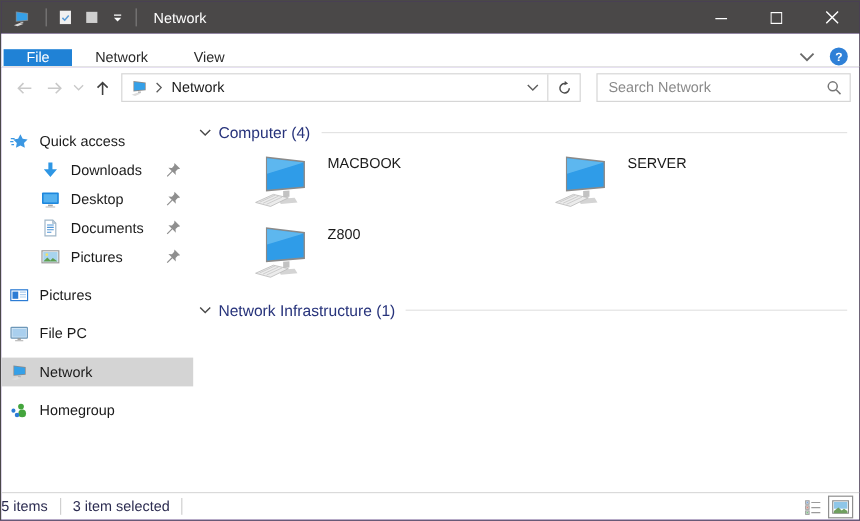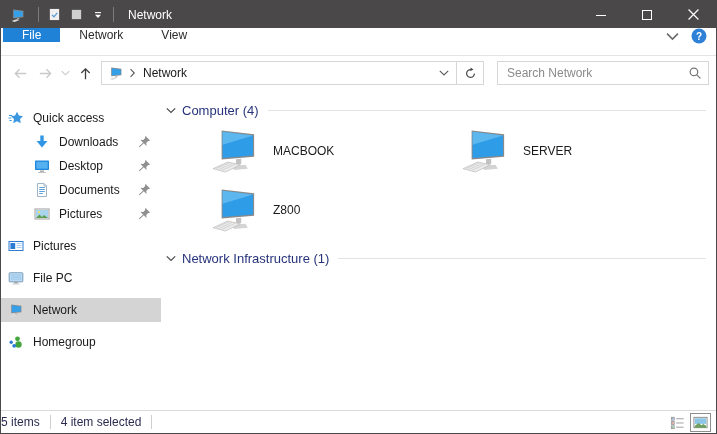--- a/index.html
+++ b/index.html
@@ -17,21 +17,21 @@
   .qat-btn{width:22px;height:100%;display:flex;align-items:center;justify-content:center;color:#fff}
   .qat-btn .ic{width:13px;height:13px}
   .qat-btn.dd .ic{width:8px;height:8px}
   .tb-title{margin-left:10px}
   .win-controls{margin-left:auto;display:flex;height:100%}
   .win-btn{width:46px;height:100%;display:flex;align-items:center;justify-content:center}
   .win-btn .ic{width:10px;height:10px}
   .win-btn.close .ic{width:11px;height:11px}
 
   
-  .menubar{height:28px;flex:0 0 28px;display:flex;align-items:flex-start;border-bottom:1px solid #e4e4e4;background:#fff}
+  .menubar{height:28px;flex:0 0 28px;display:flex;align-items:flex-end;border-bottom:1px solid #e4e4e4;background:#fff}
   .tabs{display:flex;margin-left:2px}
   .tab{padding:0 19px;display:flex;align-items:center;color:#2b2b2b;cursor:default}
   .tab.active{background:var(--accent,#2082d6);color:#fff}
   .menu-right{margin-left:auto;display:flex;align-items:center;gap:12px;padding-right:9px}
   .ribbon-collapse{width:13px;height:13px;color:#6a6a6a}
   .help-btn{width:16px;height:16px}
 
   
   .toolbar{height:34px;flex:0 0 34px;display:flex;align-items:center;padding:0 7px;background:#fff}
   .nav-btn{width:25px;height:25px;display:flex;align-items:center;justify-content:center;color:#3f3f3f}
@@ -64,21 +64,21 @@
   .sb-row .ic{width:16px;height:16px;margin-right:9px;flex:0 0 16px}
   .sb-label{white-space:nowrap}
   .pin{margin-left:auto;margin-right:11px;width:12px;height:12px;flex:0 0 12px}
 
   .main{flex:1;padding:10px 6px 0 5px;overflow:hidden}
   .group-header{display:flex;align-items:center;height:20px;margin-bottom:8px}
   .gh-chevron{width:10px;height:7px;color:#4a4a4a;margin-right:6px}
   .gh-label{color:var(--group-header-text,#27337b);font-size:13px;white-space:nowrap;margin-right:9px}
   .gh-rule{flex:1;height:1px;background:#e3e3e3;margin-right:4px}
   .tile-grid{display:grid;grid-template-columns:250px 292px;row-gap:13px;margin-bottom:15px}
-  .tile{height:46px;display:flex;align-items:center;padding-left:44px;border:1px solid transparent}
+  .tile{height:46px;display:flex;padding-left:44px;border:1px solid transparent}
   .tile.selected{background:var(--selection-fill,#cce8ff);border-color:var(--selection-border,#99d1ff)}
   .tile .ic{width:48px;height:44px;margin-right:14px;flex:0 0 48px}
   .tile-label{white-space:nowrap}
 
   
   .statusbar{height:23px;flex:0 0 23px;border-top:1px solid #dadada;display:flex;align-items:center;color:var(--status-text,#2b2b50);background:#fff}
   .status-sep{width:1px;height:14px;background:#d0d0d0;margin:0 10px}
   .status-right{margin-left:auto;display:flex;align-items:center;padding-right:5px}
   .view-btn{width:21px;height:19px;display:flex;align-items:center;justify-content:center;border:1px solid transparent;margin-left:2px}
   .view-btn.active{border-color:#8f8f8f}
@@ -423,21 +423,21 @@
           </span>
           <span class="gh-label">Network Infrastructure (1)</span>
           <span class="gh-rule"></span>
         </div>
       </div>
   </div>
 
   <div class="statusbar">
     <span>5 items</span>
     <span class="status-sep"></span>
-    <span>4 item selected</span>
+    <span>3 item selected</span>
     <span class="status-sep"></span>
     <div class="status-right">
         <div class="view-btn">
           <span class="ic">
             <svg viewBox="0 0 16 16">
               <rect x="1.5" y="2.5" width="3" height="3" fill="none" stroke="#9b9b9b"></rect>
               <rect x="1.5" y="7" width="3" height="3" fill="none" stroke="#9b9b9b"></rect>
               <rect x="1.5" y="11.5" width="3" height="3" fill="none" stroke="#9b9b9b"></rect>
               <path d="M6.5 4h8M6.5 8.5h8M6.5 13h8" stroke="#9b9b9b"></path>
               <rect x="2.2" y="3.2" width="1.6" height="1.6" fill="#7fa8d9"></rect>

